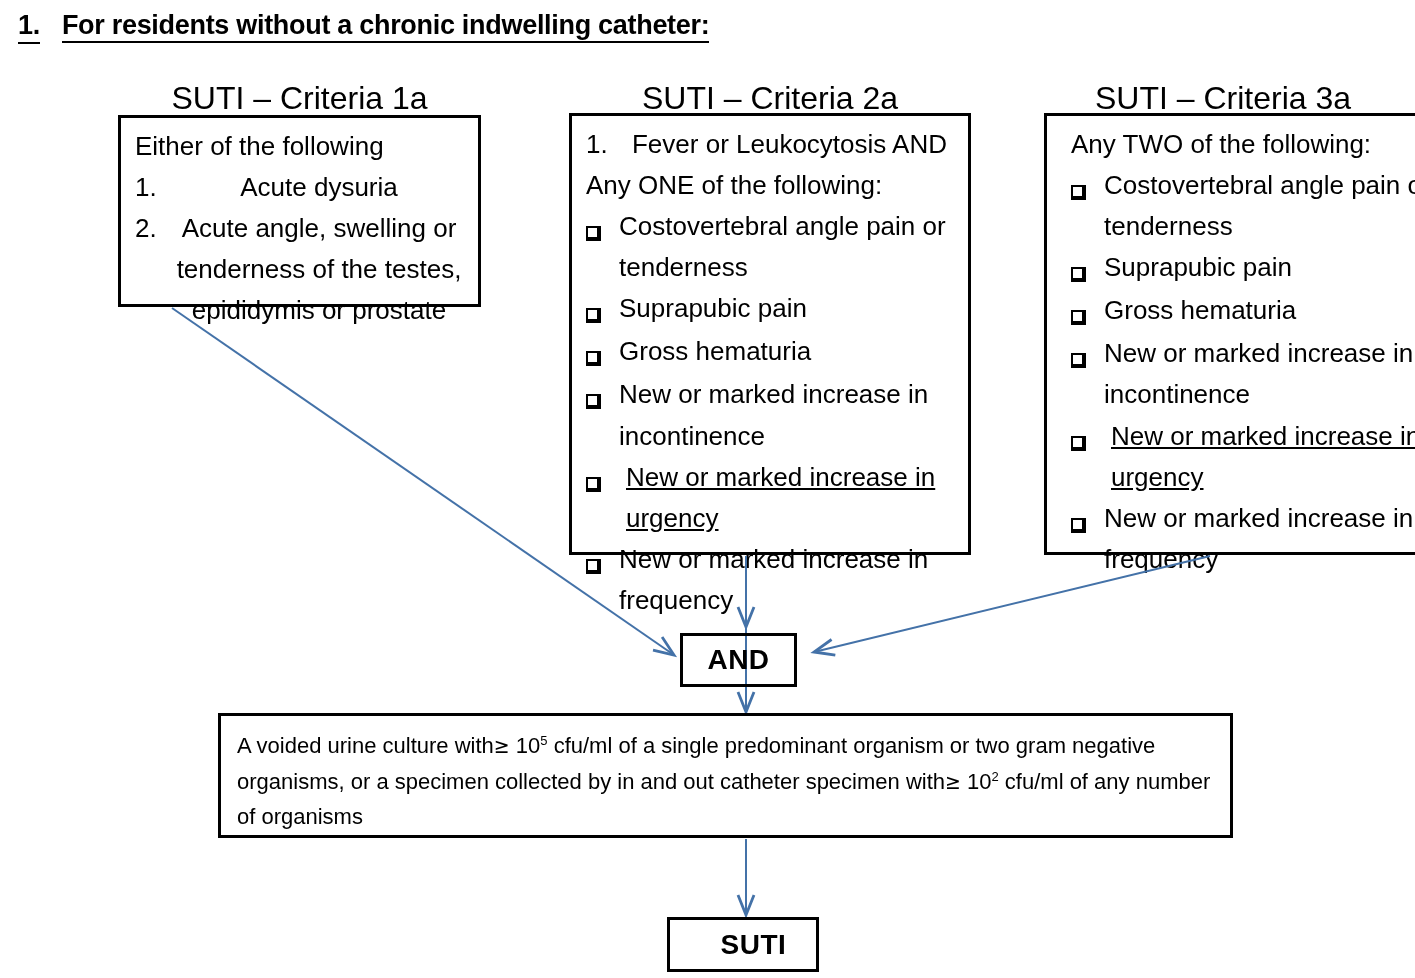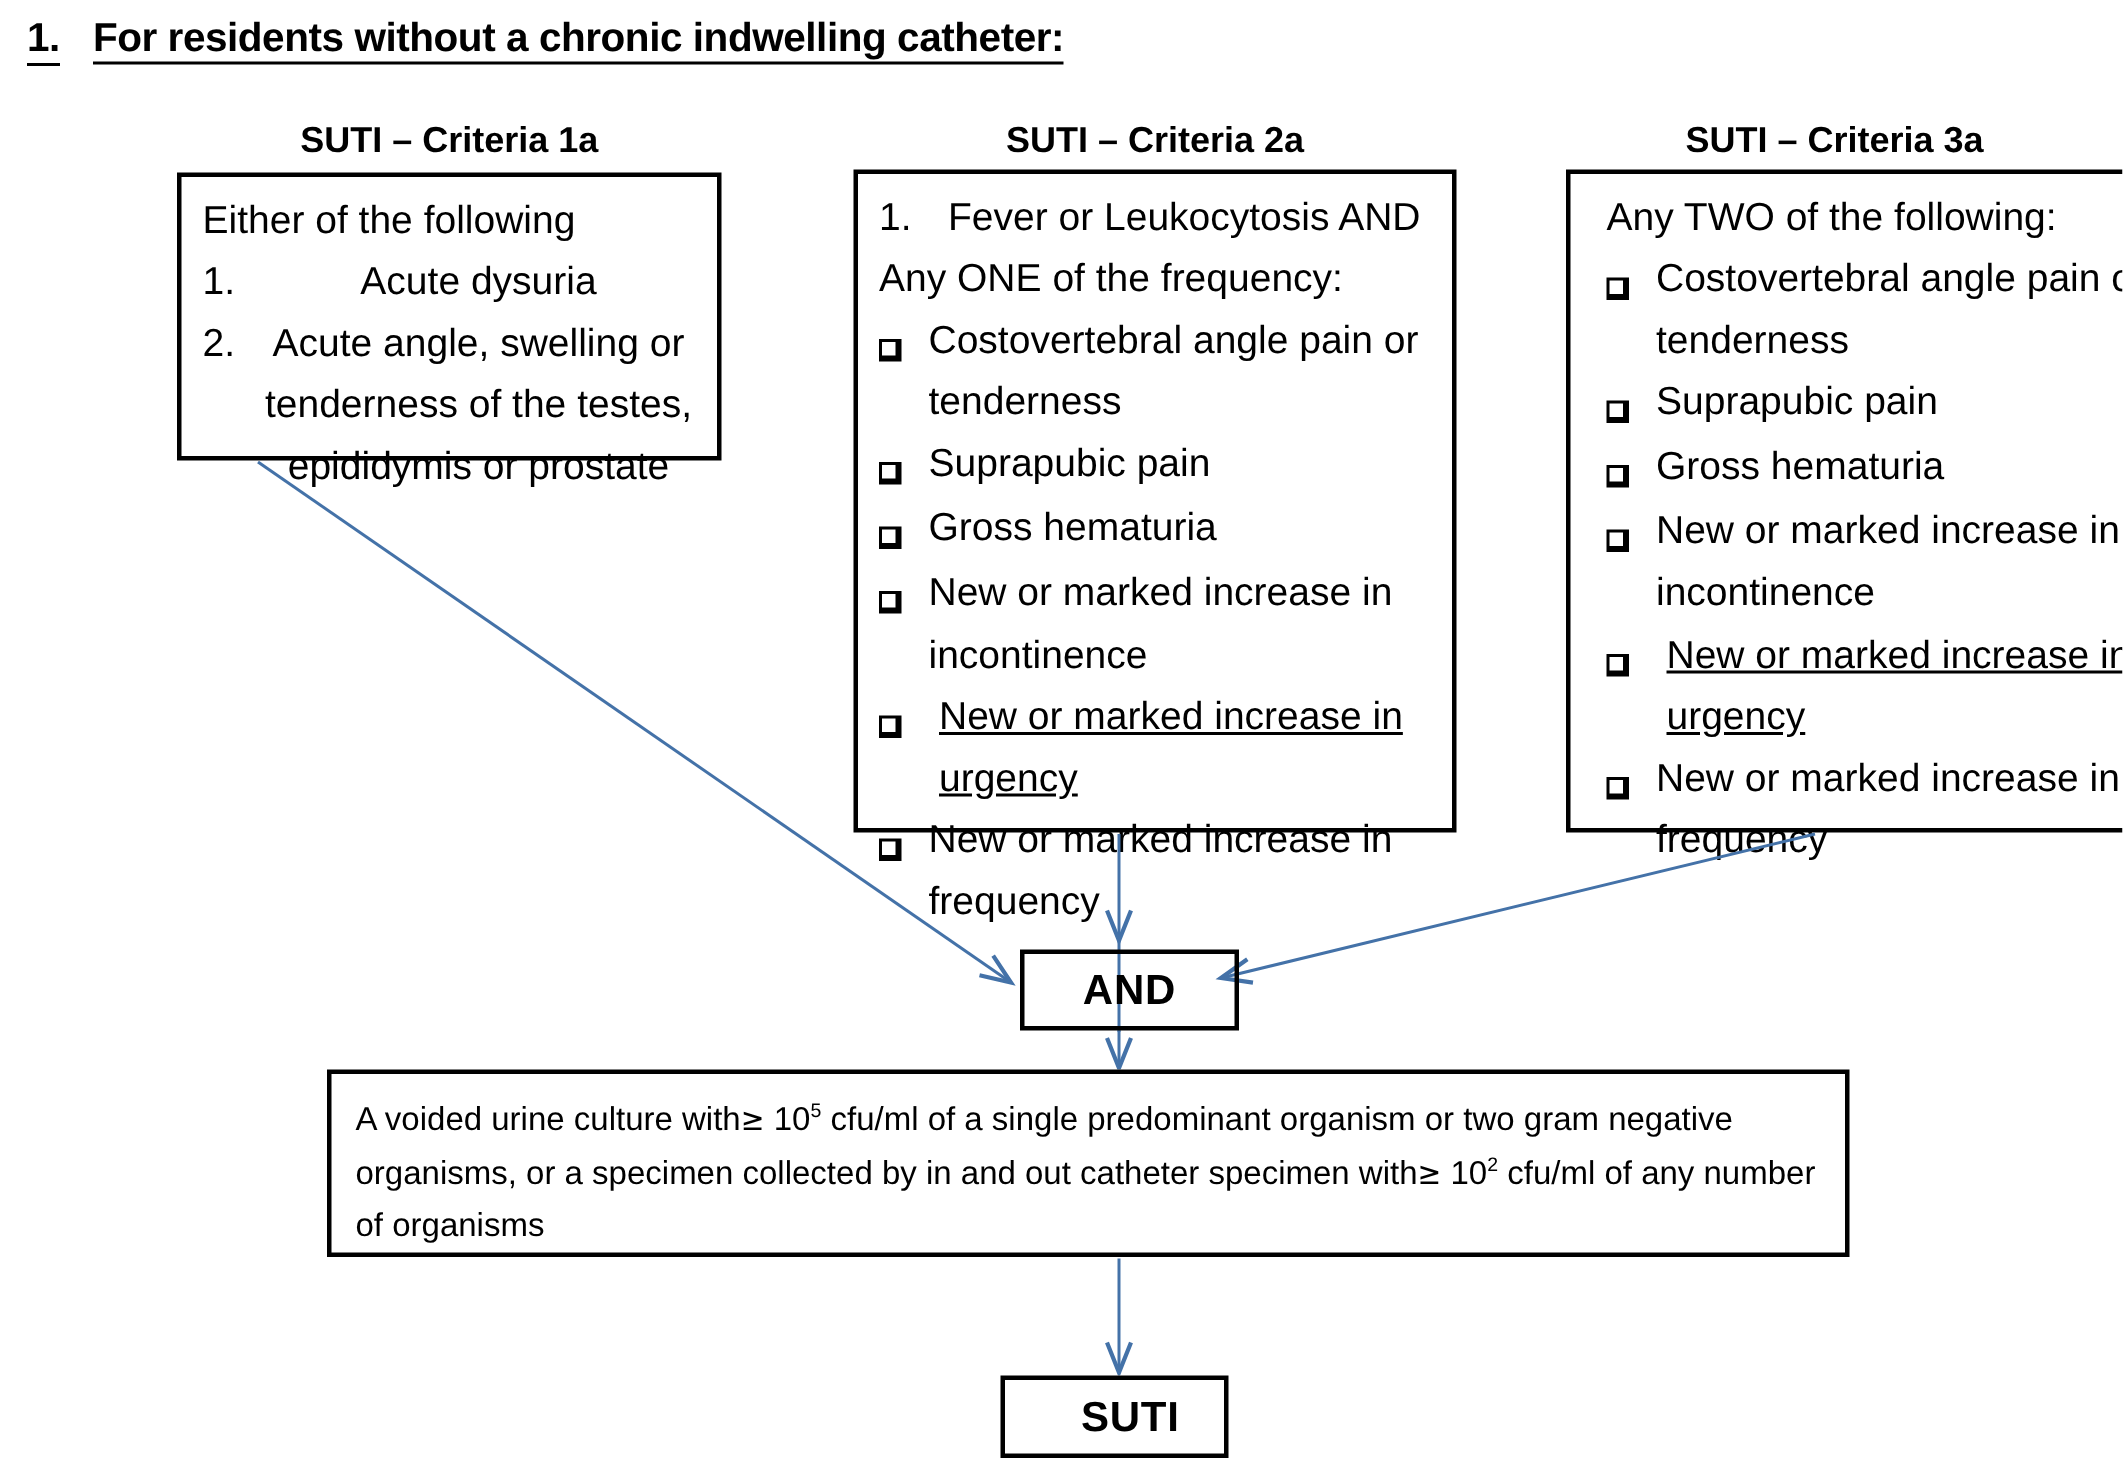--- a/index.html
+++ b/index.html
@@ -27,22 +27,22 @@
     letter-spacing: -0.3px;
     white-space: nowrap;
   }
   #heading .num { margin-right: 22px; }
   #heading .txt { border-bottom: 2px solid #000; padding-bottom: 1px; }
   #heading .num { border-bottom: 2px solid #000; padding-bottom: 1px; display:inline-block;}
 
   
   .col-title {
     position: absolute;
-    font-size: 24px;
-    font-weight: bold;
+    font-size: 32px;
+    font-weight: normal;
     text-align: center;
     white-space: nowrap;
   }
   #title-1a { left: 118px; top: 80px; width: 363px; }
   #title-2a { left: 569px; top: 80px; width: 402px; }
   #title-3a { left: 1044px; top: 80px; width: 358px; }
 
   
   .crit-box {
     position: absolute;
@@ -92,21 +92,21 @@
     top: 4px;
   }
   .chk-item .body { flex: 1 1 auto; }
   .chk-item .body.lead-space { padding-left: 7px; text-decoration: underline; }
 
   
   #and-box {
     position: absolute;
     left: 680px;
     top: 633px;
-    width: 146px;
+    width: 117px;
     height: 54px;
     border: 3px solid #000;
     box-sizing: border-box;
     background: transparent;
     display: flex;
     align-items: center;
     justify-content: center;
     font-size: 28px;
     font-weight: bold;
     letter-spacing: 0.5px;
@@ -205,21 +205,21 @@
       <span class="marker">2.</span>
       <span class="body">Acute angle, swelling or tenderness of the testes, epididymis or prostate</span>
     </div>
   </div>
 
   <div class="crit-box" id="box-2a">
     <div class="num-item">
       <span class="marker">1.</span>
       <span class="body">Fever or Leukocytosis  AND</span>
     </div>
-    <div class="plain-line">Any ONE of the frequency:</div>
+    <div class="plain-line">Any ONE of the following:</div>
 
     <div class="chk-item">
       <span class="marker"><span class="chk-glyph"></span></span>
       <span class="body">Costovertebral angle pain or tenderness</span>
     </div>
     <div class="chk-item">
       <span class="marker"><span class="chk-glyph"></span></span>
       <span class="body">Suprapubic pain</span>
     </div>
     <div class="chk-item">

